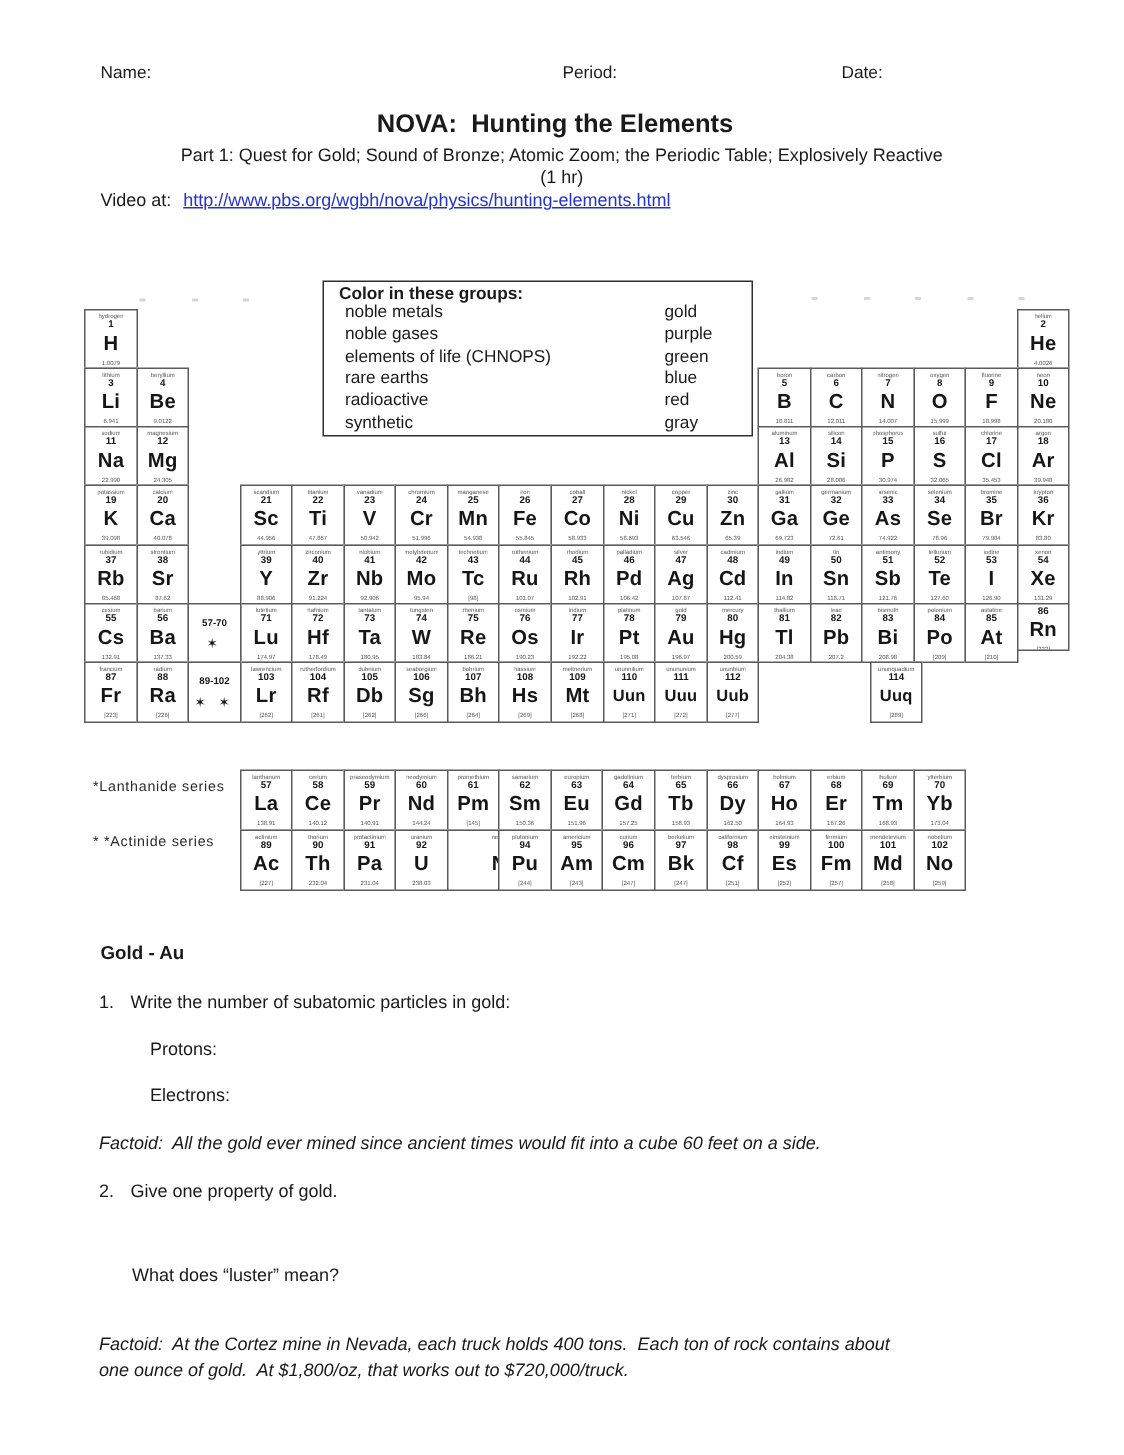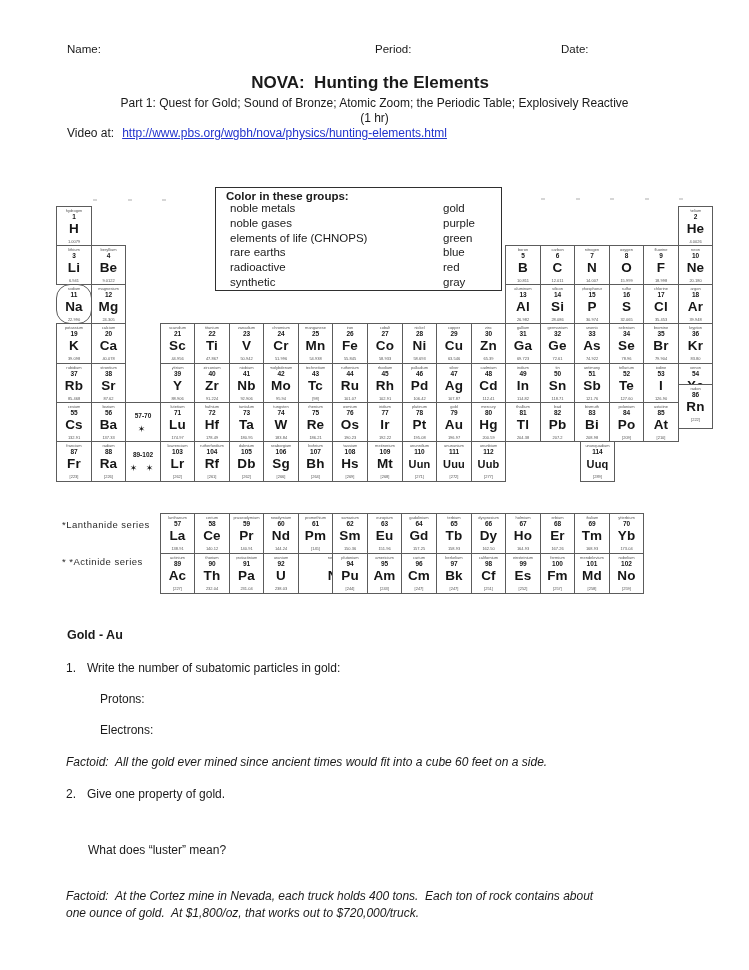--- a/index.html
+++ b/index.html
@@ -153,21 +153,21 @@
       <div class="el-num">9</div>
       <div class="el-sym">F</div>
       <div class="el-mass">18.998</div>
     </div>
     <div class="el-cell" style="left: 678px; top: 245px; width: 35px; height: 40px;">
       <div class="el-name">neon</div>
       <div class="el-num">10</div>
       <div class="el-sym">Ne</div>
       <div class="el-mass">20.180</div>
     </div>
-    <div class="el-cell" style="left: 56px; top: 284px; width: 36px; height: 40px; border-radius: 14px;">
+    <div class="el-cell" style="left: 56px; top: 284px; width: 36px; height: 40px;">
       <div class="el-name">sodium</div>
       <div class="el-num">11</div>
       <div class="el-sym">Na</div>
       <div class="el-mass">22.990</div>
     </div>
     <div class="el-cell" style="left: 91px; top: 284px; width: 35px; height: 40px;">
       <div class="el-name">magnesium</div>
       <div class="el-num">12</div>
       <div class="el-sym">Mg</div>
       <div class="el-mass">24.305</div>
@@ -519,21 +519,21 @@
       <div class="el-num">84</div>
       <div class="el-sym">Po</div>
       <div class="el-mass">[209]</div>
     </div>
     <div class="el-cell" style="left: 643px; top: 402px; width: 36px; height: 40px;">
       <div class="el-name">astatine</div>
       <div class="el-num">85</div>
       <div class="el-sym">At</div>
       <div class="el-mass">[210]</div>
     </div>
-    <div class="el-cell" style="left: 678px; top: 384px; width: 35px; height: 45px;">
+    <div class="el-cell" style="left: 678px; top: 402px; width: 35px; height: 32px;">
       <div class="el-name">radon</div>
       <div class="el-num">86</div>
       <div class="el-sym">Rn</div>
       <div class="el-mass">[222]</div>
     </div>
     <div class="el-cell" style="left: 56px; top: 441px; width: 36px; height: 41px;">
       <div class="el-name">francium</div>
       <div class="el-num">87</div>
       <div class="el-sym">Fr</div>
       <div class="el-mass">[223]</div>

